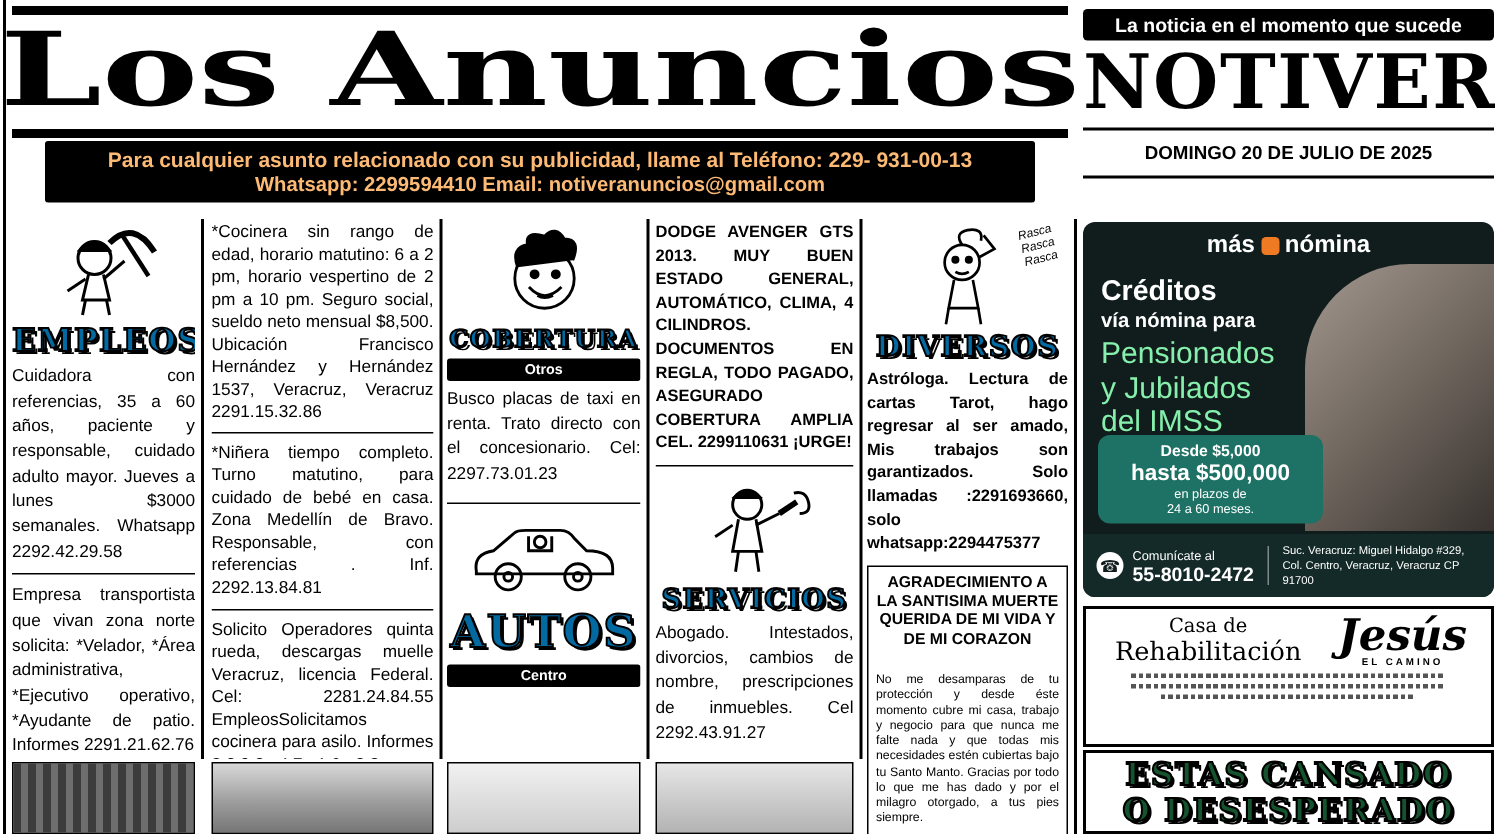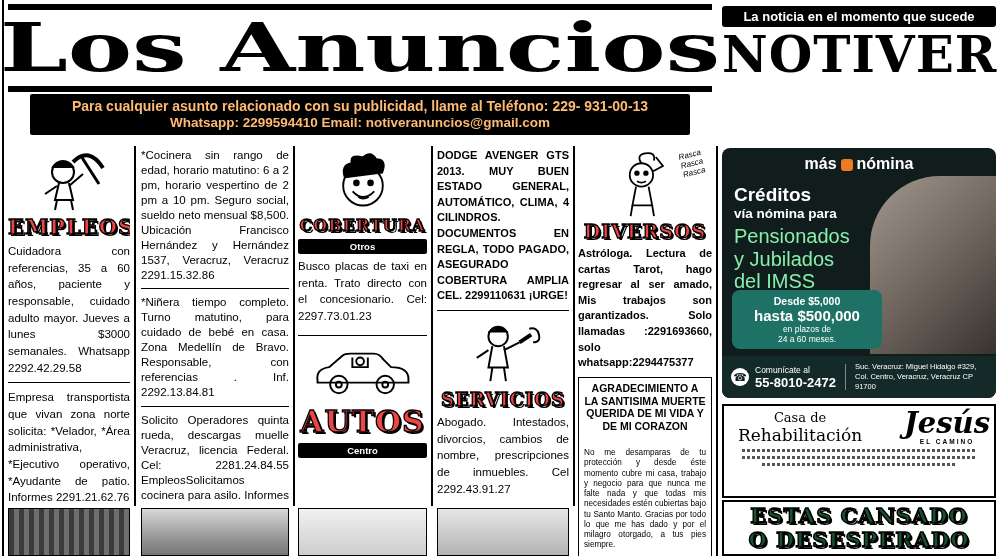--- a/index.html
+++ b/index.html
@@ -30,21 +30,21 @@
   #c1{left:8px;width:122px;height:358px}
   #c2{left:141px;width:148px;height:358px}
   #c3{left:298px;width:129px;height:358px}
   #c4{left:437px;width:132px;height:358px}
   #c5{left:578px;width:134px;height:408px;position:absolute}
   .ad{margin:4px 0 0;font-size:11.5px;line-height:1.45;text-align:justify}
   .ad-sm{margin:3px 0 0;font-size:11.5px;line-height:1.3;text-align:justify}
   .ad-bold{margin:3px 0 0;font-weight:bold;font-size:11px;line-height:1.42;text-align:justify}
   .sep{border-top:1.5px solid #000;margin:6px 0}
   .fig{display:block;margin:0 auto}
-  .sect-title{font-family:"DejaVu Serif",serif;font-weight:bold;text-align:center;color:#ef4444;
+  .sect-title{font-family:"DejaVu Serif",serif;font-weight:bold;text-align:center;color:#0369a1;
               -webkit-text-stroke:1.3px #000;text-shadow:2px 2px 0 #000;letter-spacing:1px;margin:2px 0 4px}
   .t-empleos{font-size:21px}
   .t-alquileres{font-size:16px}
   .t-autos{font-size:30px;margin-top:4px}
   .t-servicios{font-size:18px;margin-top:2px}
   .t-diversos{font-size:19px}
   .pill{background:#000;color:#fff;font-weight:bold;font-size:9.5px;text-align:center;
         padding:2px 0;border-radius:2px;margin:3px 0 4px}
   .rasca{position:absolute;right:2px;top:2px;width:36px;font-style:italic;font-size:8px;
          line-height:1.15;transform:rotate(-14deg);text-align:center}
@@ -74,21 +74,21 @@
             display:flex;align-items:center;gap:6px;padding:0 9px;box-sizing:border-box}
   .nom-phone-ico{width:18px;height:18px;background:#fff;color:#101d1c;border-radius:50%;
                  display:flex;align-items:center;justify-content:center;font-size:11px;flex:0 0 auto}
   .nom-pl{font-size:8.5px}
   .nom-pn{font-size:13px;font-weight:bold}
   .nom-div{width:1px;height:26px;background:rgba(255,255,255,.45);margin:0 3px;flex:0 0 auto}
   .nom-addr{font-size:7.5px;line-height:1.3;flex:1}
 
   
   .rehab{position:absolute;left:722px;top:404px;width:274px;height:94px;border:2.5px solid #000;
-         background:#fff;box-sizing:border-box;padding:4px 4px}
+         background:#fff;box-sizing:border-box;padding:4px 16px}
   .rehab-row{display:flex;justify-content:space-between;align-items:center}
   .rehab-titles{width:55%;text-align:center}
   .rehab-t1{font-family:"DejaVu Serif",serif;font-size:13px}
   .rehab-t2{font-family:"DejaVu Serif",serif;font-size:17px}
   .jesus{font-family:"DejaVu Serif",serif;font-style:italic;font-weight:bold;font-size:29px;line-height:.9;text-align:center}
   .jesus-sub{font-size:6.5px;font-weight:bold;letter-spacing:2px;text-align:center;margin-top:2px}
   .fineprint{height:3px;margin:4px 14px 0;background:repeating-linear-gradient(90deg,#555 0 3px,transparent 3px 5px)}
 
   
   .banner{position:absolute;left:722px;top:500px;width:274px;height:56px;border:2.5px solid #000;
@@ -115,20 +115,21 @@
     <div class="mast-rule"></div>
     <div class="contact">
       <div class="contact-l1">Para cualquier asunto relacionado con su publicidad, llame al  Teléfono: 229- 931-00-13</div>
       <div class="contact-l2">Whatsapp: 2299594410 Email: notiveranuncios@gmail.com</div>
     </div>
   </header>
 
   <section class="nv">
     <div class="nv-tag">La noticia en el momento que sucede</div>
     <div class="nv-name">NOTIVER</div>
+    <div class="nv-date">DOMINGO 20 DE JULIO DE 2025</div>
   </section>
 
   <div class="vsep" style="left:134px;height:360px"></div>
   <div class="vsep" style="left:293px;height:360px"></div>
   <div class="vsep" style="left:431px;height:360px"></div>
   <div class="vsep" style="left:573px;height:360px"></div>
   <div class="vsep" style="left:716px;height:410px"></div>
 
   <section class="col" id="c1">
     <svg class="fig" width="80" height="64" viewBox="0 0 80 64">

